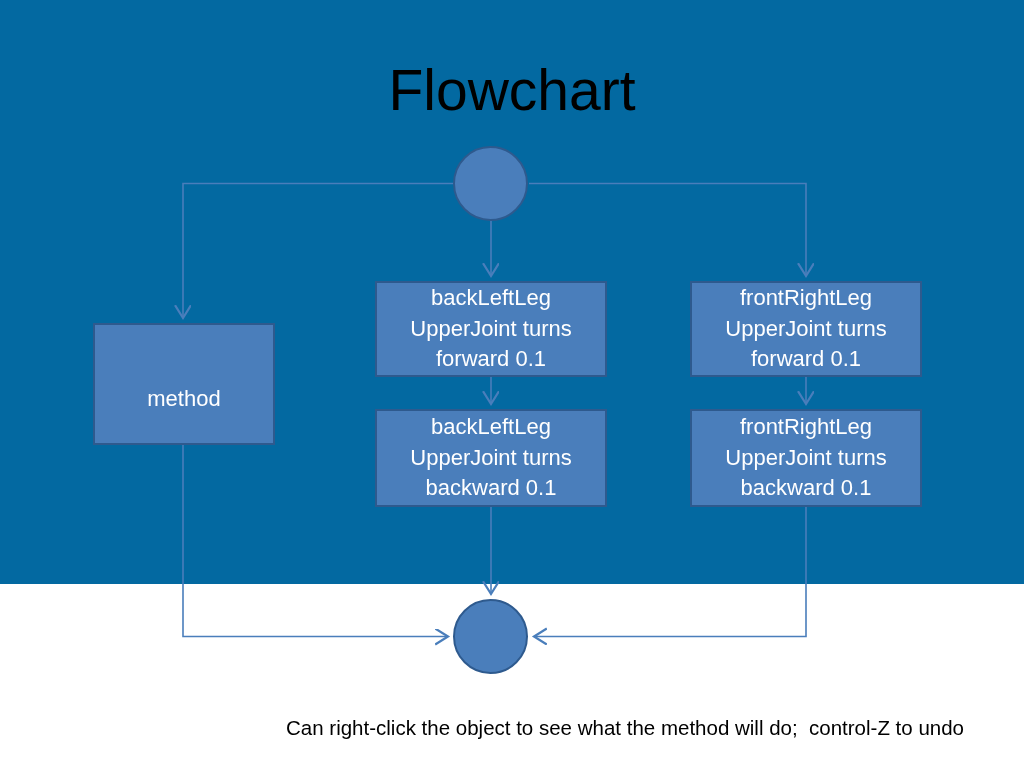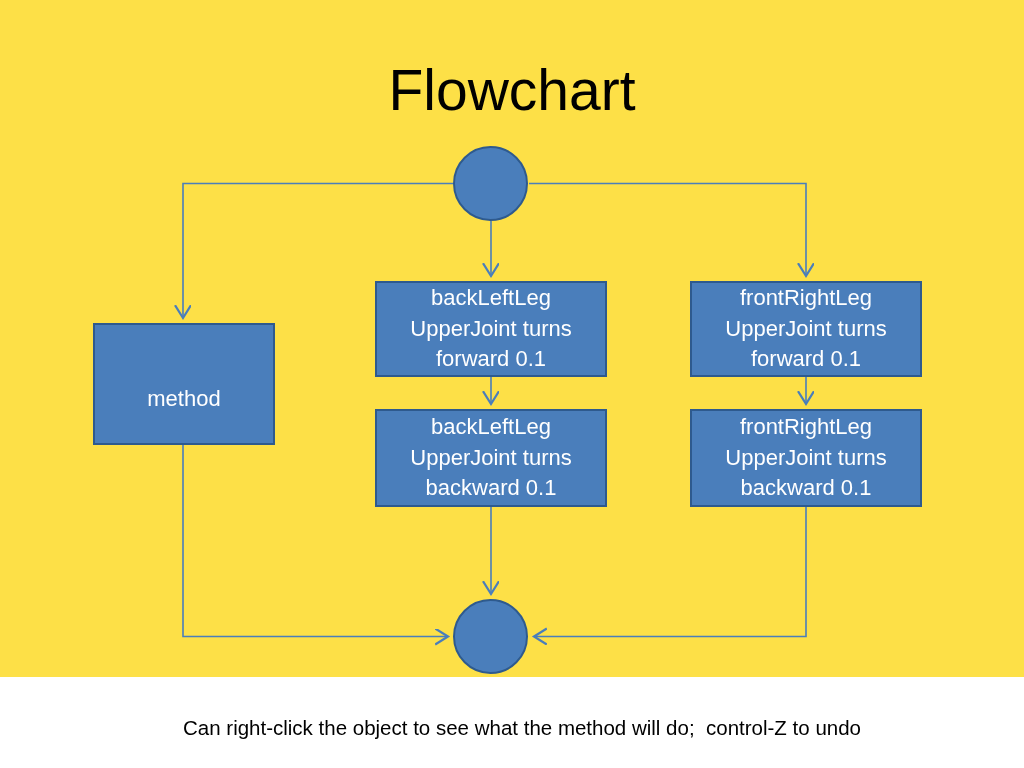--- a/index.html
+++ b/index.html
@@ -10,22 +10,22 @@
   }
   body {
     width: 1024px;
     height: 768px;
     overflow: hidden;
     font-family: "Liberation Sans", "DejaVu Sans", sans-serif;
   }
   #slide {
     position: relative;
     width: 1024px;
-    height: 677px;
-    background: #fde047;
+    height: 584px;
+    background: #0369a1;
   }
 
   
   #slide-title {
     position: absolute;
     left: 0;
     top: 56px;
     width: 1024px;
     text-align: center;
     font-size: 57px;
@@ -81,27 +81,27 @@
 
   #node-robot      { left: 93px;  top: 323px; width: 182px; height: 122px; }
   #node-bll-fwd    { left: 375px; top: 281px; width: 232px; height: 96px; }
   #node-bll-bwd    { left: 375px; top: 409px; width: 232px; height: 98px; }
   #node-frl-fwd    { left: 690px; top: 281px; width: 232px; height: 96px; }
   #node-frl-bwd    { left: 690px; top: 409px; width: 232px; height: 98px; }
 
   
   #caption {
     position: absolute;
-    left: 92px;
+    left: 104px;
     top: 713px;
     width: 860px;
     font-size: 20.5px;
     line-height: 30px;
     color: #000000;
-    text-align: center;
+    text-align: right;
     white-space: pre;
   }
 </style>
 </head>
 <body>
 
 <div id="slide">
 
   <div id="slide-title">Flowchart</div>
 

